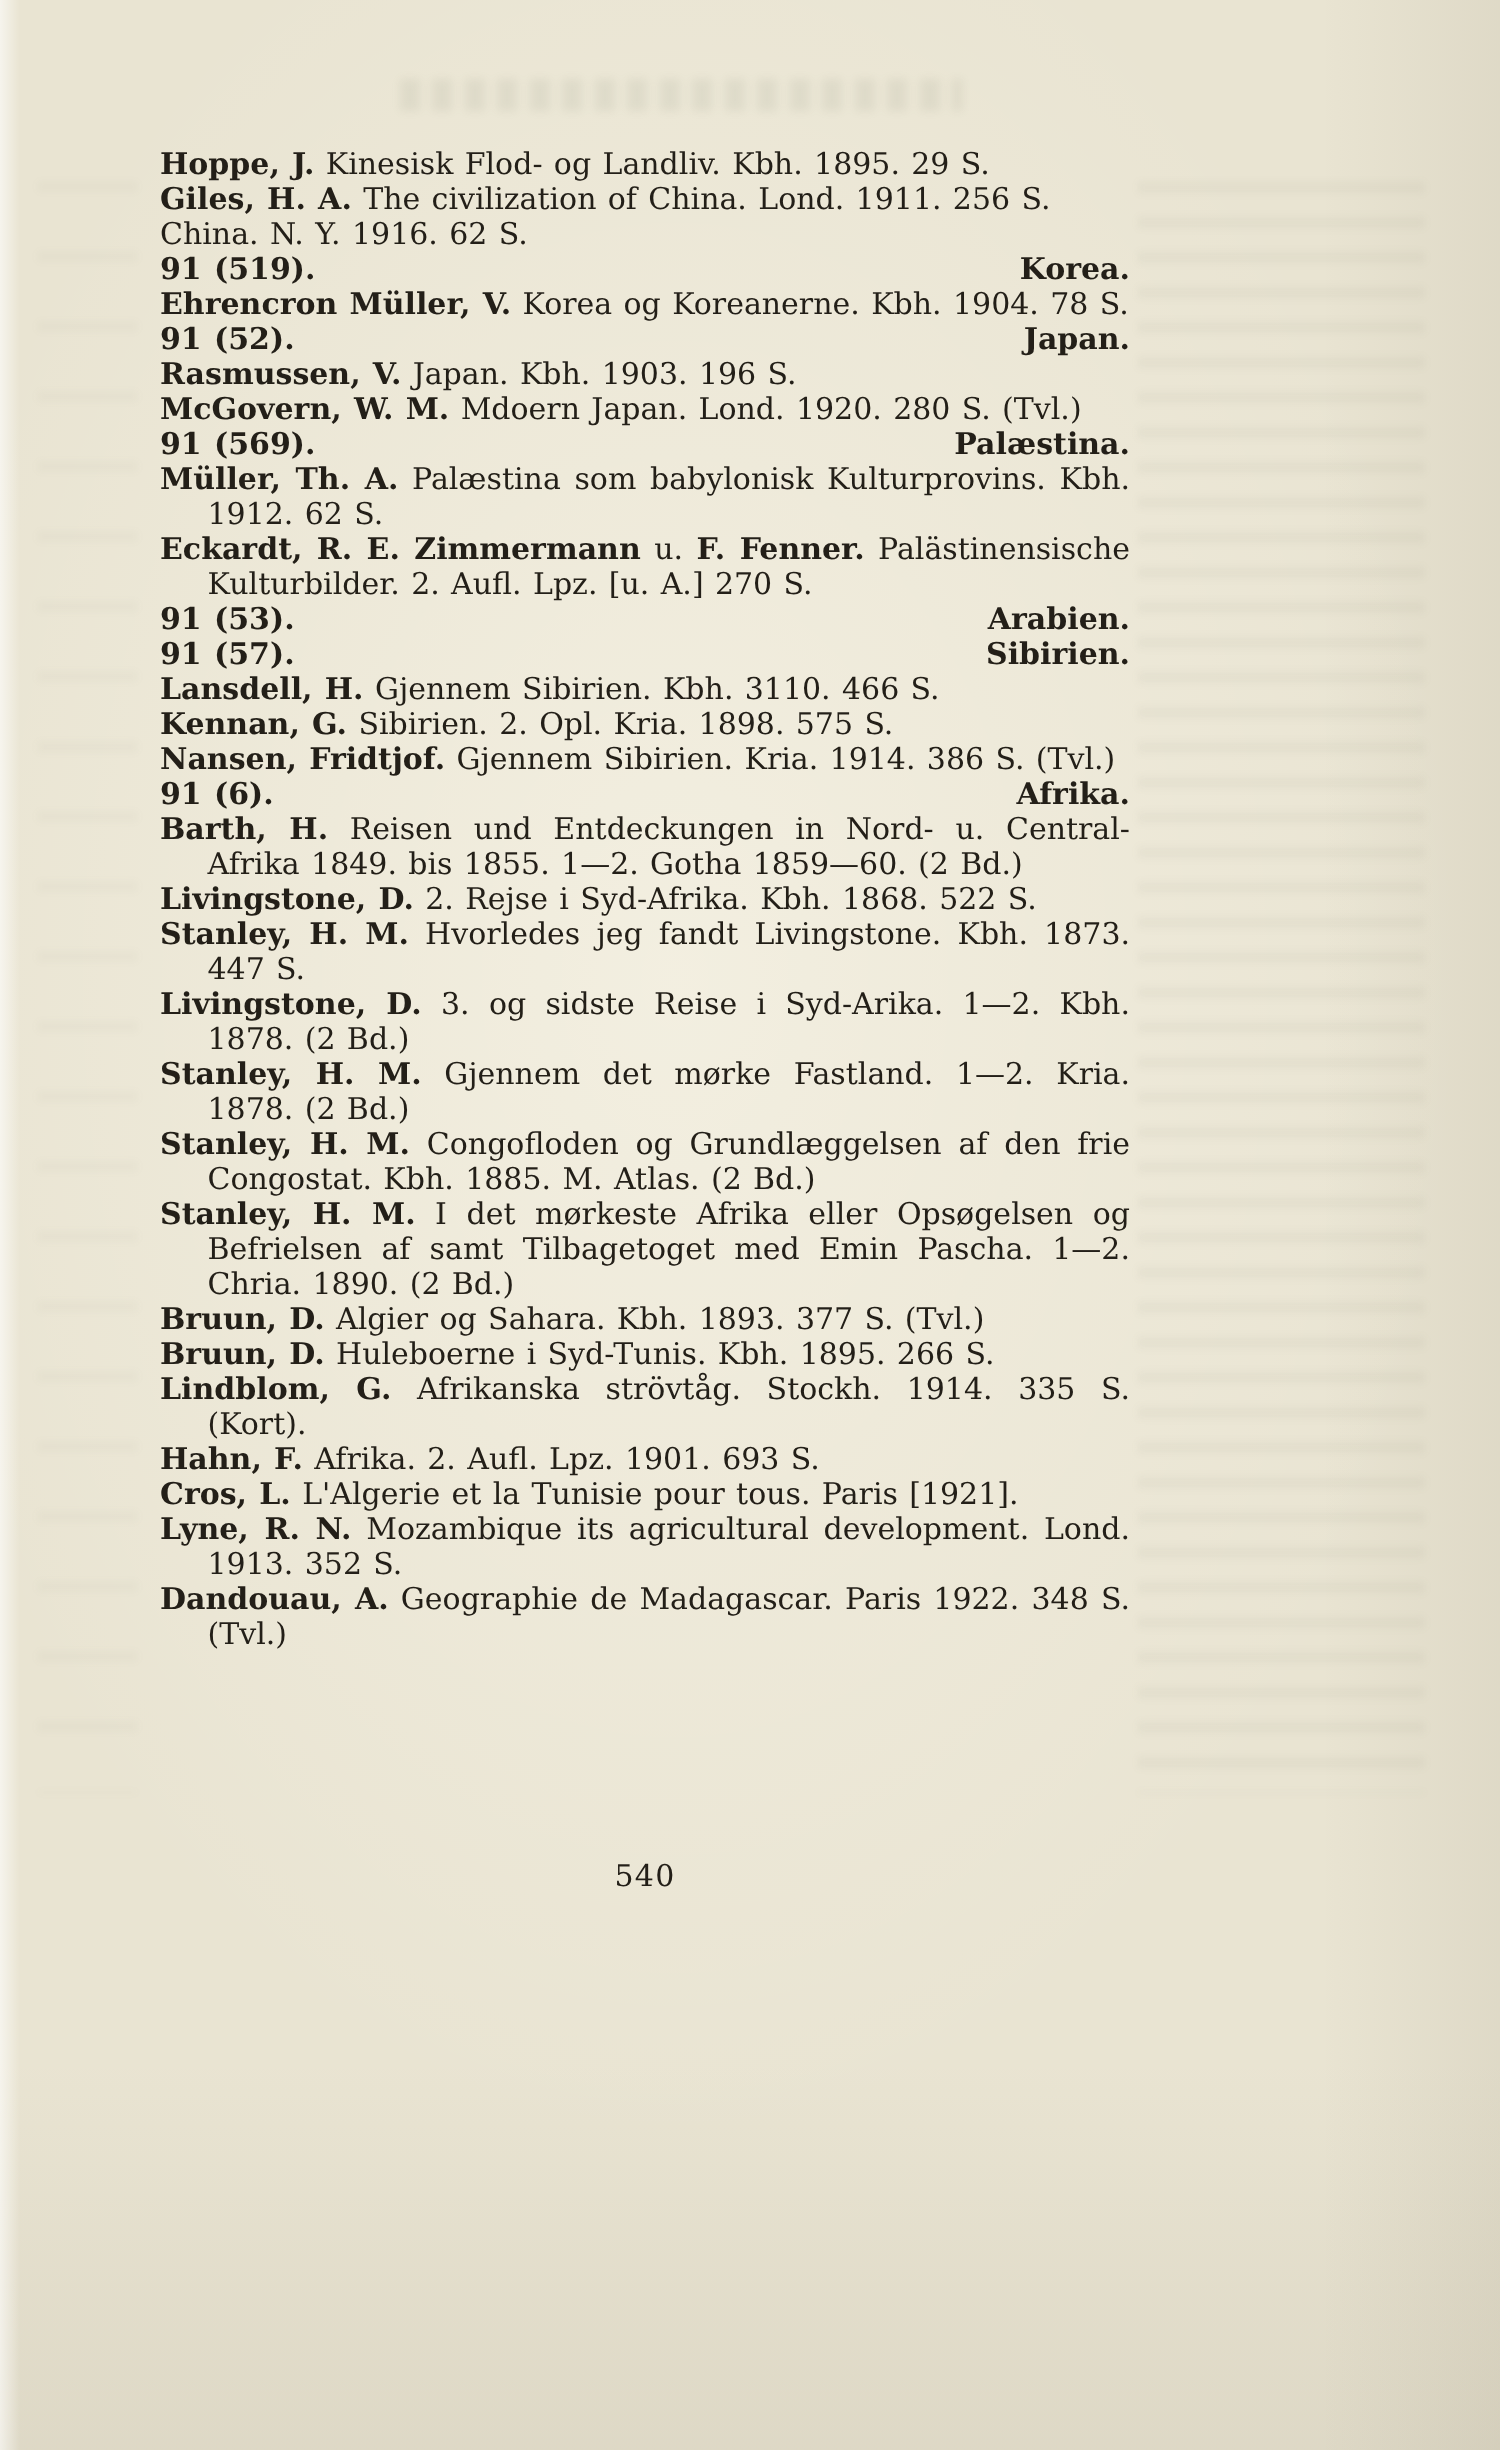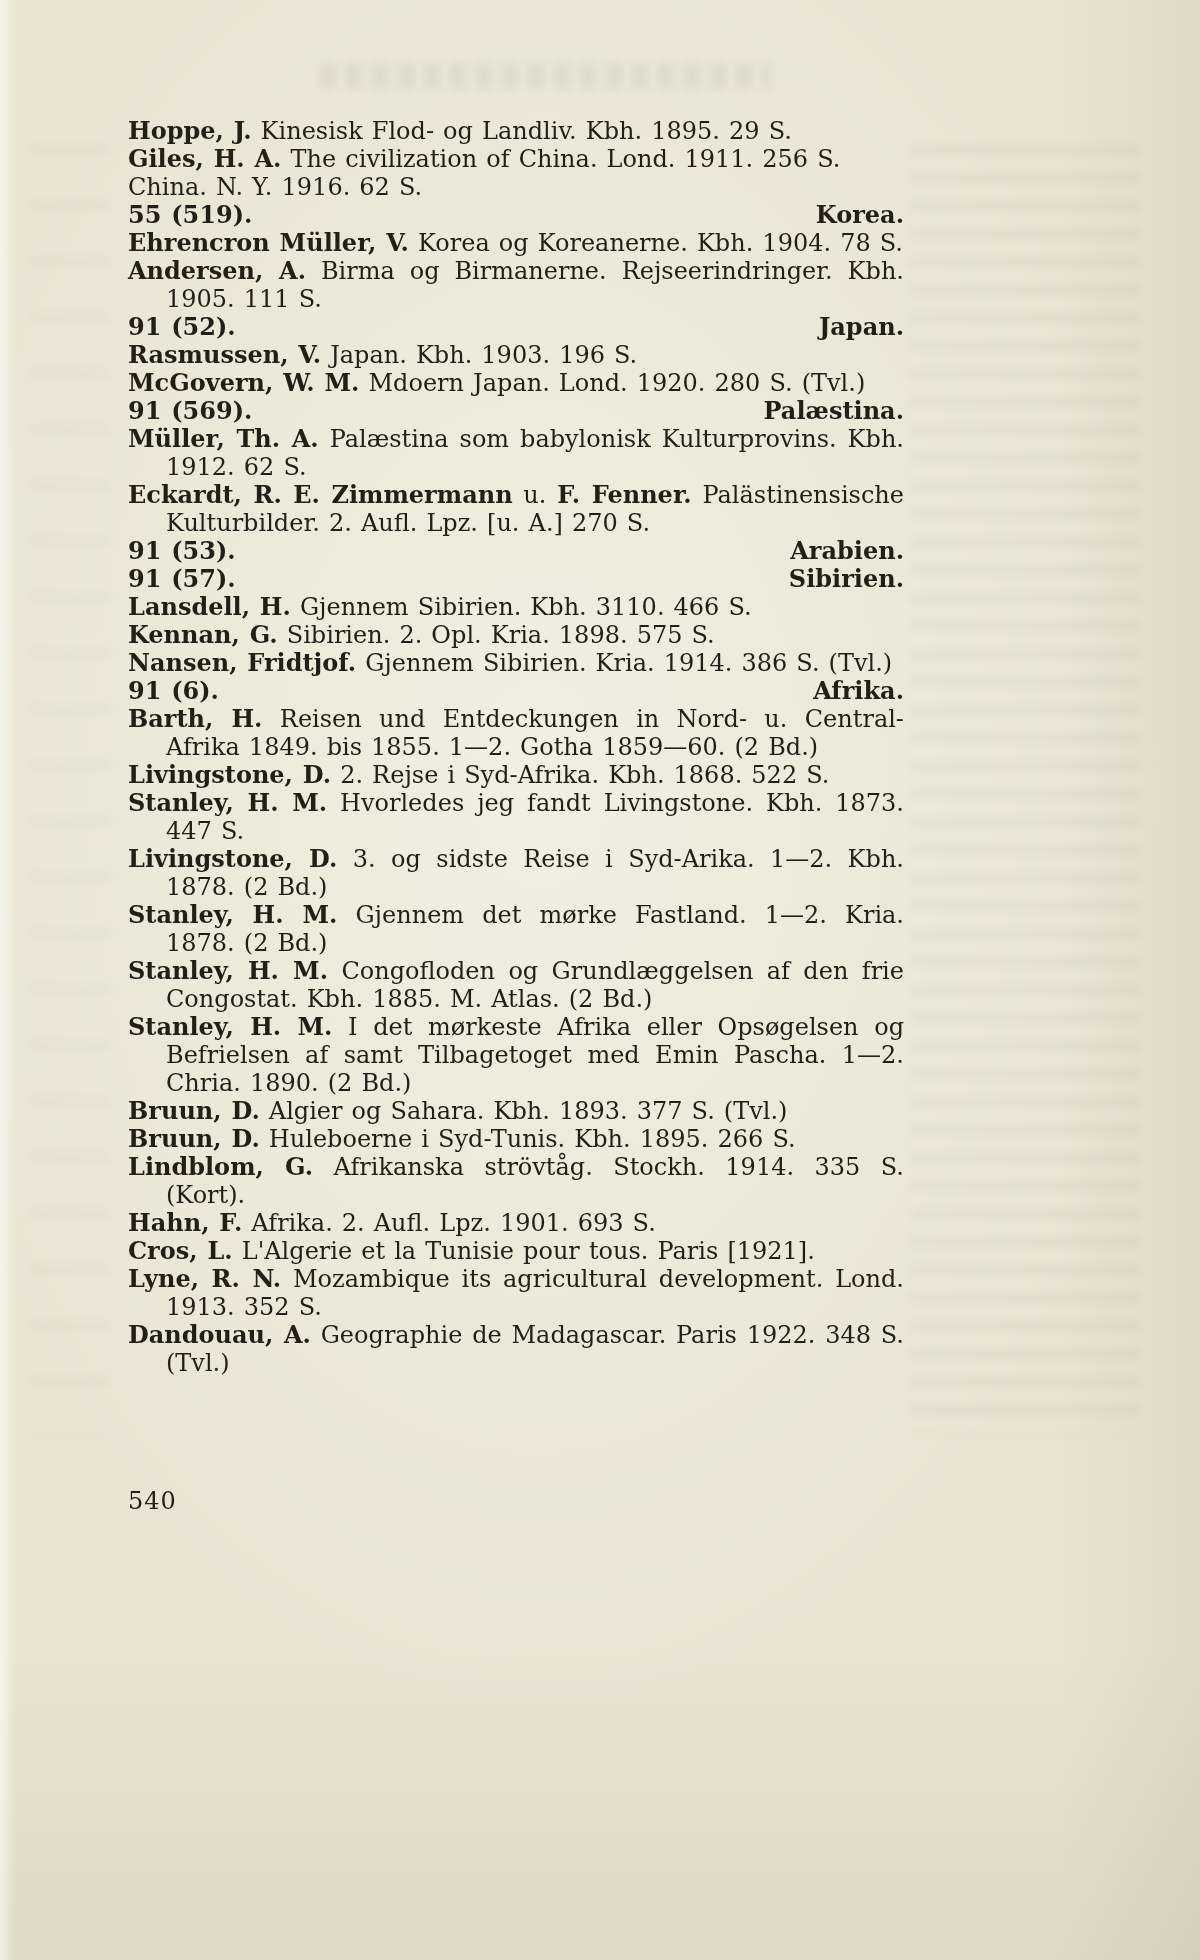--- a/index.html
+++ b/index.html
@@ -50,42 +50,42 @@
   .entry .b { font-weight: bold; }
   .entry .r { font-weight: normal; }
   .head {
     display: flex;
     justify-content: space-between;
     font-weight: bold;
   }
   .page-number {
     position: absolute;
     top: 1472px; left: 128px; width: 776px;
+    text-align: center;
     font-size: 24px;
     letter-spacing: 1px;
   }
 </style>
 </head>
 <body>
 
 <div class="page">
   <div class="smudge smudge-top"></div>
   <div class="smudge smudge-right"></div>
   <div class="smudge smudge-left"></div>
 
   <div class="text-block">
       <div class="entry"><span class="b">Hoppe, J.</span><span class="r"> Kinesisk Flod- og Landliv. Kbh. 1895. 29 S.</span></div>
       <div class="entry"><span class="b">Giles, H. A.</span><span class="r"> The civilization of China. Lond. 1911. 256 S.</span></div>
       <div class="entry"><span class="r">China. N. Y. 1916. 62 S.</span></div>
       <div class="head">
-        <span>55 (519).</span>
+        <span>91 (519).</span>
         <span>Korea.</span>
       </div>
       <div class="entry"><span class="b">Ehrencron Müller, V.</span><span class="r"> Korea og Koreanerne. Kbh. 1904. 78 S.</span></div>
-      <div class="entry"><span class="b">Andersen, A.</span><span class="r"> Birma og Birmanerne. Rejseerindringer. Kbh. 1905. 111 S.</span></div>
       <div class="head">
         <span>91 (52).</span>
         <span>Japan.</span>
       </div>
       <div class="entry"><span class="b">Rasmussen, V.</span><span class="r"> Japan. Kbh. 1903. 196 S.</span></div>
       <div class="entry"><span class="b">McGovern, W. M.</span><span class="r"> Mdoern Japan. Lond. 1920. 280 S. (Tvl.)</span></div>
       <div class="head">
         <span>91 (569).</span>
         <span>Palæstina.</span>
       </div>

